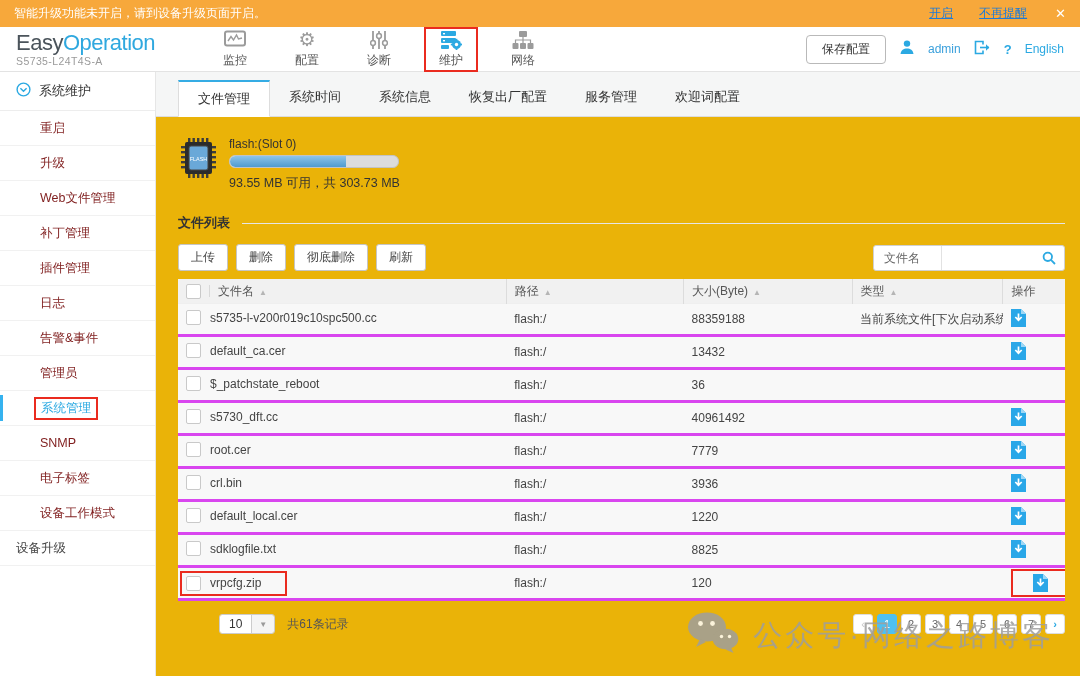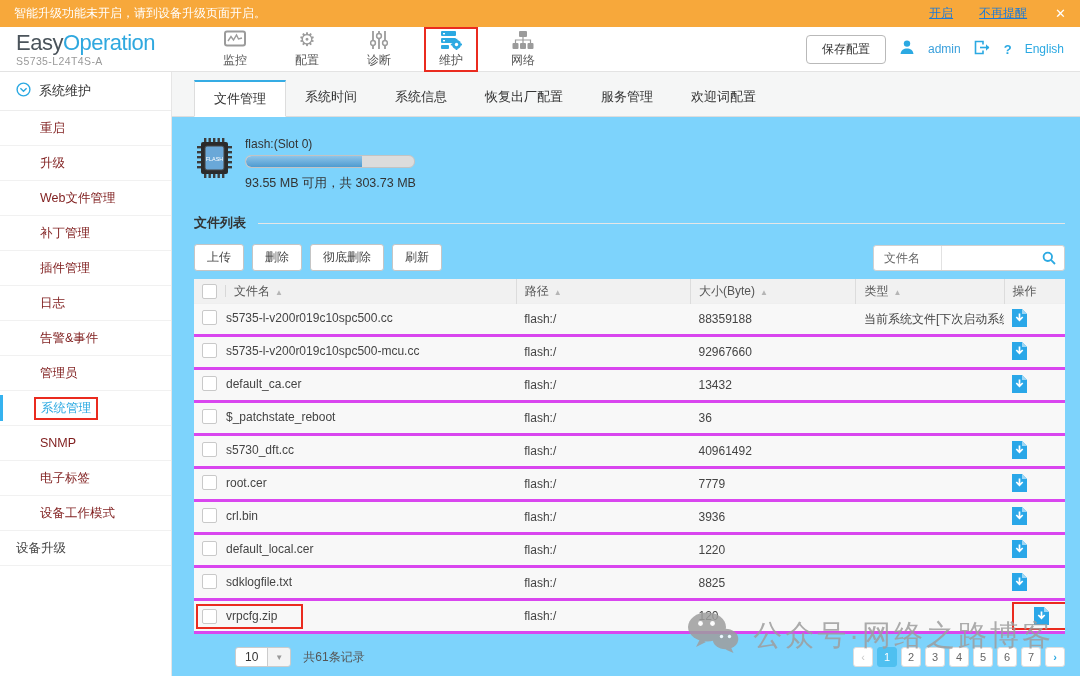--- a/index.html
+++ b/index.html
@@ -30,36 +30,36 @@
   .nav-item.red-annot{border-color:#EA2B1F;}
   .glyph{font-family:"DejaVu Sans",sans-serif;color:#9b9b9b;font-size:19px;line-height:19px;}
   .header-right{margin-left:auto;display:flex;align-items:center;gap:13px;}
   .save-btn{border:1px solid #b9b9b9;background:#fff;border-radius:4px;
     padding:5px 15px;font-size:12px;color:#333;cursor:pointer;}
   .admin-name{color:#3aa0dc;font-size:12px;}
   .help{color:#2BA9E2;font-weight:bold;font-size:13px;cursor:pointer;}
   .lang{color:#2BA9E2;font-size:12px;cursor:pointer;text-decoration:none;}
   
   .layout{display:flex;height:604px;}
-  aside{width:172px;background:#fff;border-right:1px solid #e6e6e6;box-sizing:border-box;}
+  aside{width:156px;background:#fff;border-right:1px solid #e6e6e6;box-sizing:border-box;}
   .side-group{height:38px;display:flex;align-items:center;gap:8px;padding-left:16px;
     font-size:13px;color:#333;border-bottom:1px solid #ededed;}
   .side-item{height:34px;line-height:34px;padding-left:40px;font-size:12.5px;color:#7f1d1d;
     border-bottom:1px solid #f1f1f1;cursor:pointer;position:relative;}
   .side-item.active{color:#2BA9E2;}
   .side-item.active::before{content:'';position:absolute;left:0;top:4px;bottom:4px;width:3px;background:#35b2ef;}
   .side-item.root{padding-left:16px;color:#444;}
   .rb-side{border:2px solid #EA2B1F;padding:2px 5px 3px 5px;margin-left:-6px;}
   
   main{flex:1;display:flex;flex-direction:column;min-width:0;}
   .tabbar{background:#f5f6f6;padding:8px 0 0 22px;display:flex;border-bottom:1px solid #ddd;}
   .tab{padding:8px 19px;font-size:13px;color:#333;cursor:pointer;margin-bottom:-1px;}
   .tab.active{background:#fff;border:1px solid #ddd;border-bottom:1px solid #fff;
     border-top:2px solid #35ACE4;color:#333;}
-  .content{background:#7dd3fc;flex:1;padding:16px 15px 0 22px;position:relative;box-sizing:border-box;}
+  .content{background:#eab308;flex:1;padding:16px 15px 0 22px;position:relative;box-sizing:border-box;}
   
   .flash-row{display:flex;gap:12px;margin-left:2px;margin-top:4px;}
   .flash-info{font-size:12px;color:#333;}
   .pbar{width:168px;height:11px;border:1px solid #c3c3c3;border-radius:6px;background:#dcdcdc;
     margin-top:4px;overflow:hidden;}
   .pfill{height:100%;border-radius:6px 0 0 6px;
     background:linear-gradient(#8cc4e9,#4f9bd0);}
   .usage{margin-top:7px;font-size:12.5px;color:#333;}
   
   .section-head{margin-top:22px;display:flex;align-items:center;}
@@ -354,36 +354,20 @@
                   <svg width="15" height="18" viewBox="0 0 15 18">
                     <path d="M0 0h10l5 5v13H0z" fill="#2aa7e8"></path>
                     <path d="M10 0l5 5h-5z" fill="#9ed7f5"></path>
                     <path d="M7.5 4.5v6.5M4.3 8l3.2 3.2L10.7 8" stroke="#fff" stroke-width="1.7" fill="none"></path>
                   </svg>
                 </span></td>
             </tr>
             <tr>
               <td><span class="namewrap">
                   <span class="cb"></span>
-                  <span>s5735-l-v200r019c10spc500-mcu.cc</span>
-                </span></td>
-              <td>flash:/</td>
-              <td>92967660</td>
-              <td></td>
-              <td class="col-op"><span class="dl">
-                  <svg width="15" height="18" viewBox="0 0 15 18">
-                    <path d="M0 0h10l5 5v13H0z" fill="#2aa7e8"></path>
-                    <path d="M10 0l5 5h-5z" fill="#9ed7f5"></path>
-                    <path d="M7.5 4.5v6.5M4.3 8l3.2 3.2L10.7 8" stroke="#fff" stroke-width="1.7" fill="none"></path>
-                  </svg>
-                </span></td>
-            </tr>
-            <tr>
-              <td><span class="namewrap">
-                  <span class="cb"></span>
                   <span>default_ca.cer</span>
                 </span></td>
               <td>flash:/</td>
               <td>13432</td>
               <td></td>
               <td class="col-op"><span class="dl">
                   <svg width="15" height="18" viewBox="0 0 15 18">
                     <path d="M0 0h10l5 5v13H0z" fill="#2aa7e8"></path>
                     <path d="M10 0l5 5h-5z" fill="#9ed7f5"></path>
                     <path d="M7.5 4.5v6.5M4.3 8l3.2 3.2L10.7 8" stroke="#fff" stroke-width="1.7" fill="none"></path>

